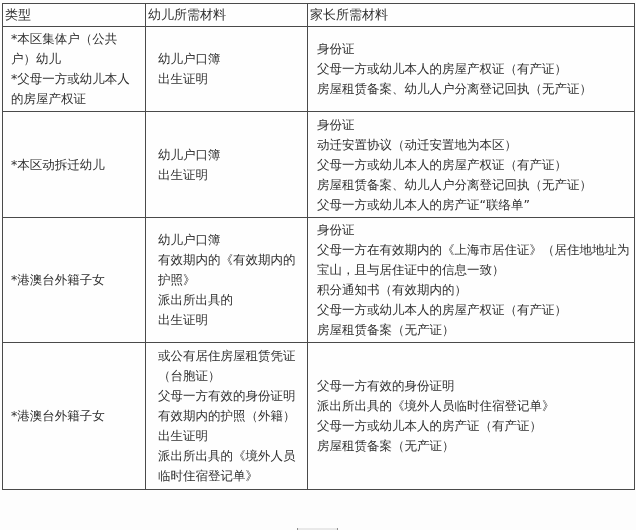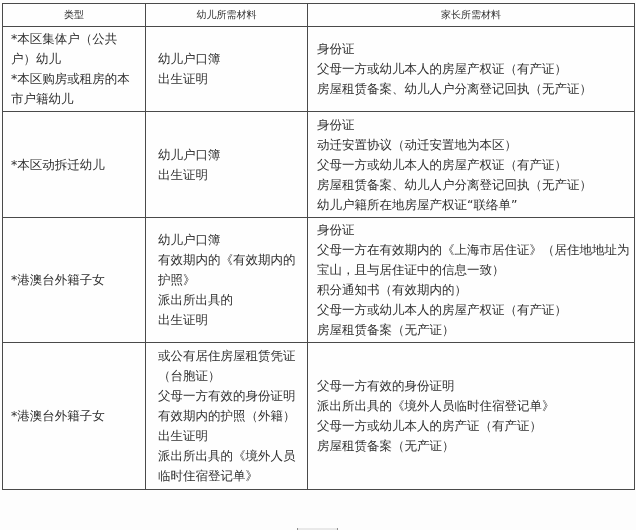--- a/index.html
+++ b/index.html
@@ -29,22 +29,22 @@
     font-size: 12.5px;
     line-height: 20px;
     font-weight: normal;
     vertical-align: middle;
     background: #fefefe;
     word-break: break-word;
     overflow: hidden;
   }
   table.materials th {
     height: 17px;
-    font-size: 10px;
-    text-align: center;
+    font-size: 13px;
+    text-align: left;
     padding: 1px 2px;
   }
   td.c-type   { padding: 2px 4px 2px 8px;  text-align: left; }
   td.c-child  { padding: 2px 2px 2px 12px; text-align: left; }
   td.c-parent { padding: 2px 2px 2px 9px;  text-align: left; }
   tr.r1 td { height: 41px; }
   tr.r2 td { height: 80px; }
   tr.r3 td { height: 101px; }
   tr.r4 td { height: 116px; }
   tr.r5 td { height: 142px; }
@@ -74,21 +74,21 @@
       <tr class="header-row">
         <th>类型</th>
         <th>幼儿所需材料</th>
         <th>家长所需材料</th>
       </tr>
     </thead>
     <tbody>
       <tr class="r2">
         <td class="c-type">
             <div class="cell-line">*本区集体户（公共户）幼儿</div>
-            <div class="cell-line">*本区购房或租房的本市户籍幼儿</div>
+            <div class="cell-line">*父母一方或幼儿本人的房屋产权证</div>
           </td>
         <td class="c-child">
             <div class="cell-line">幼儿户口簿</div>
             <div class="cell-line">出生证明</div>
           </td>
         <td class="c-parent">
             <div class="cell-line">身份证</div>
             <div class="cell-line">父母一方或幼儿本人的房屋产权证（有产证）</div>
             <div class="cell-line">房屋租赁备案、幼儿人户分离登记回执（无产证）</div>
           </td>
@@ -99,21 +99,21 @@
           </td>
         <td class="c-child">
             <div class="cell-line">幼儿户口簿</div>
             <div class="cell-line">出生证明</div>
           </td>
         <td class="c-parent">
             <div class="cell-line">身份证</div>
             <div class="cell-line">动迁安置协议（动迁安置地为本区）</div>
             <div class="cell-line">父母一方或幼儿本人的房屋产权证（有产证）</div>
             <div class="cell-line">房屋租赁备案、幼儿人户分离登记回执（无产证）</div>
-            <div class="cell-line">幼儿户籍所在地房屋产权证“联络单”</div>
+            <div class="cell-line">父母一方或幼儿本人的房产证“联络单”</div>
           </td>
       </tr>
       <tr class="r4">
         <td class="c-type">
             <div class="cell-line">*港澳台外籍子女</div>
           </td>
         <td class="c-child">
             <div class="cell-line">幼儿户口簿</div>
             <div class="cell-line">有效期内的《有效期内的护照》</div>
             <div class="cell-line">派出所出具的</div>

